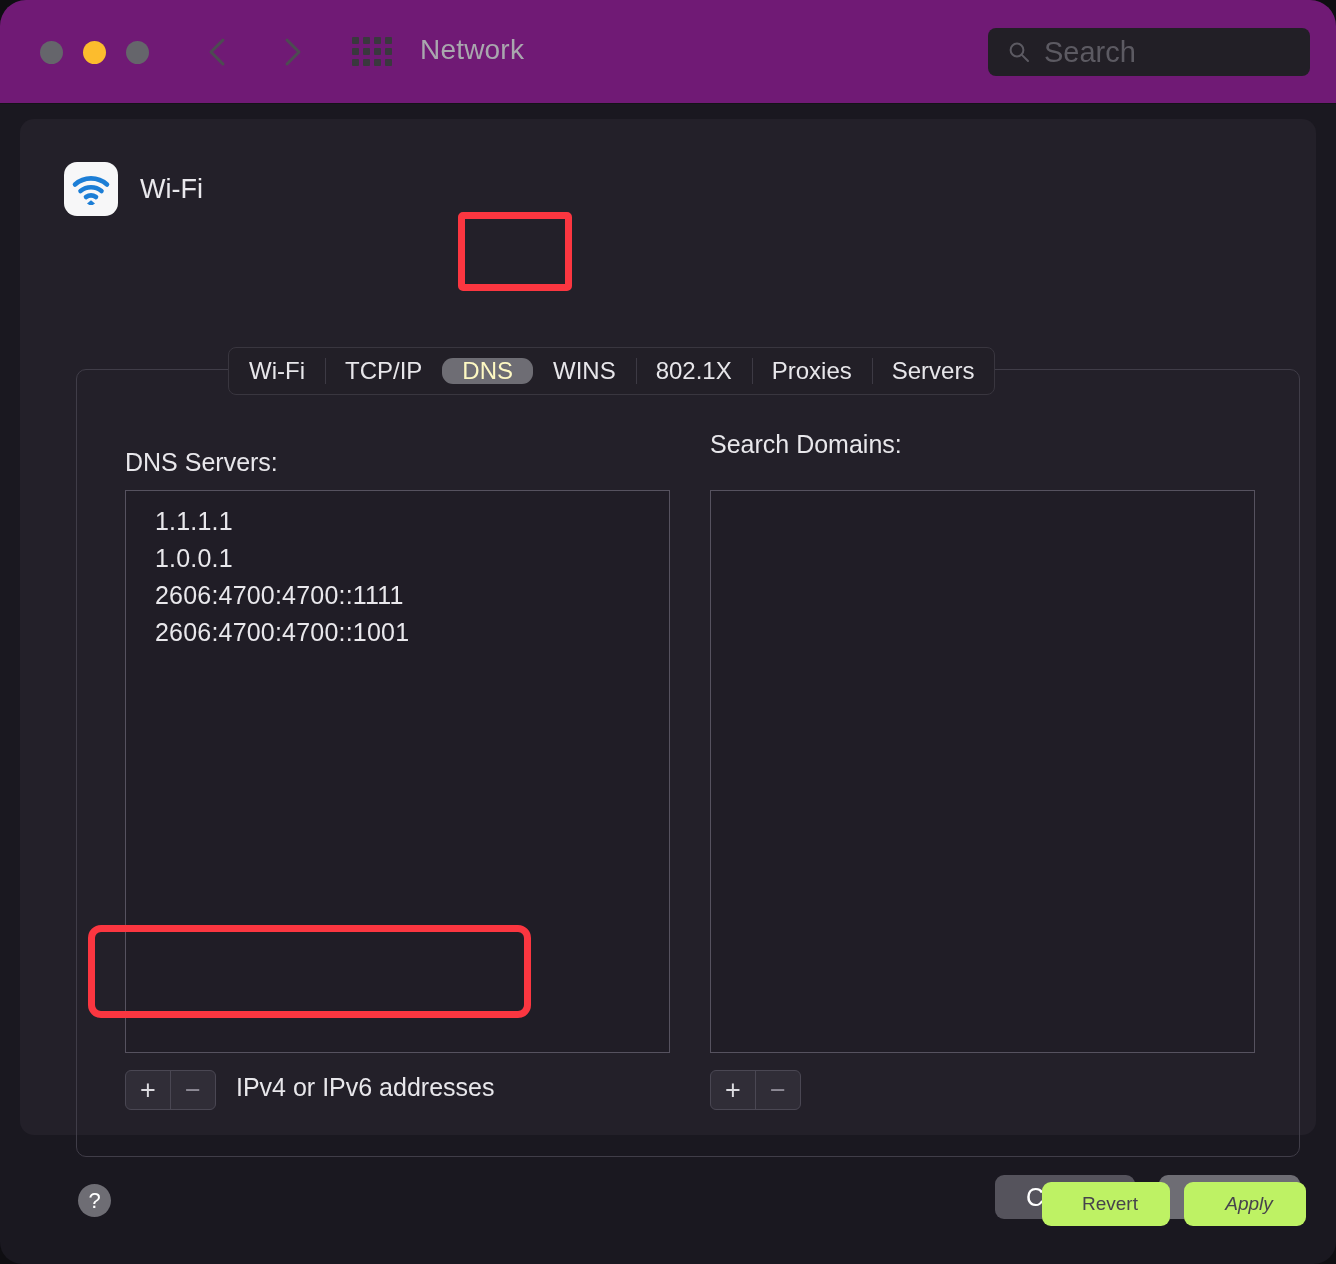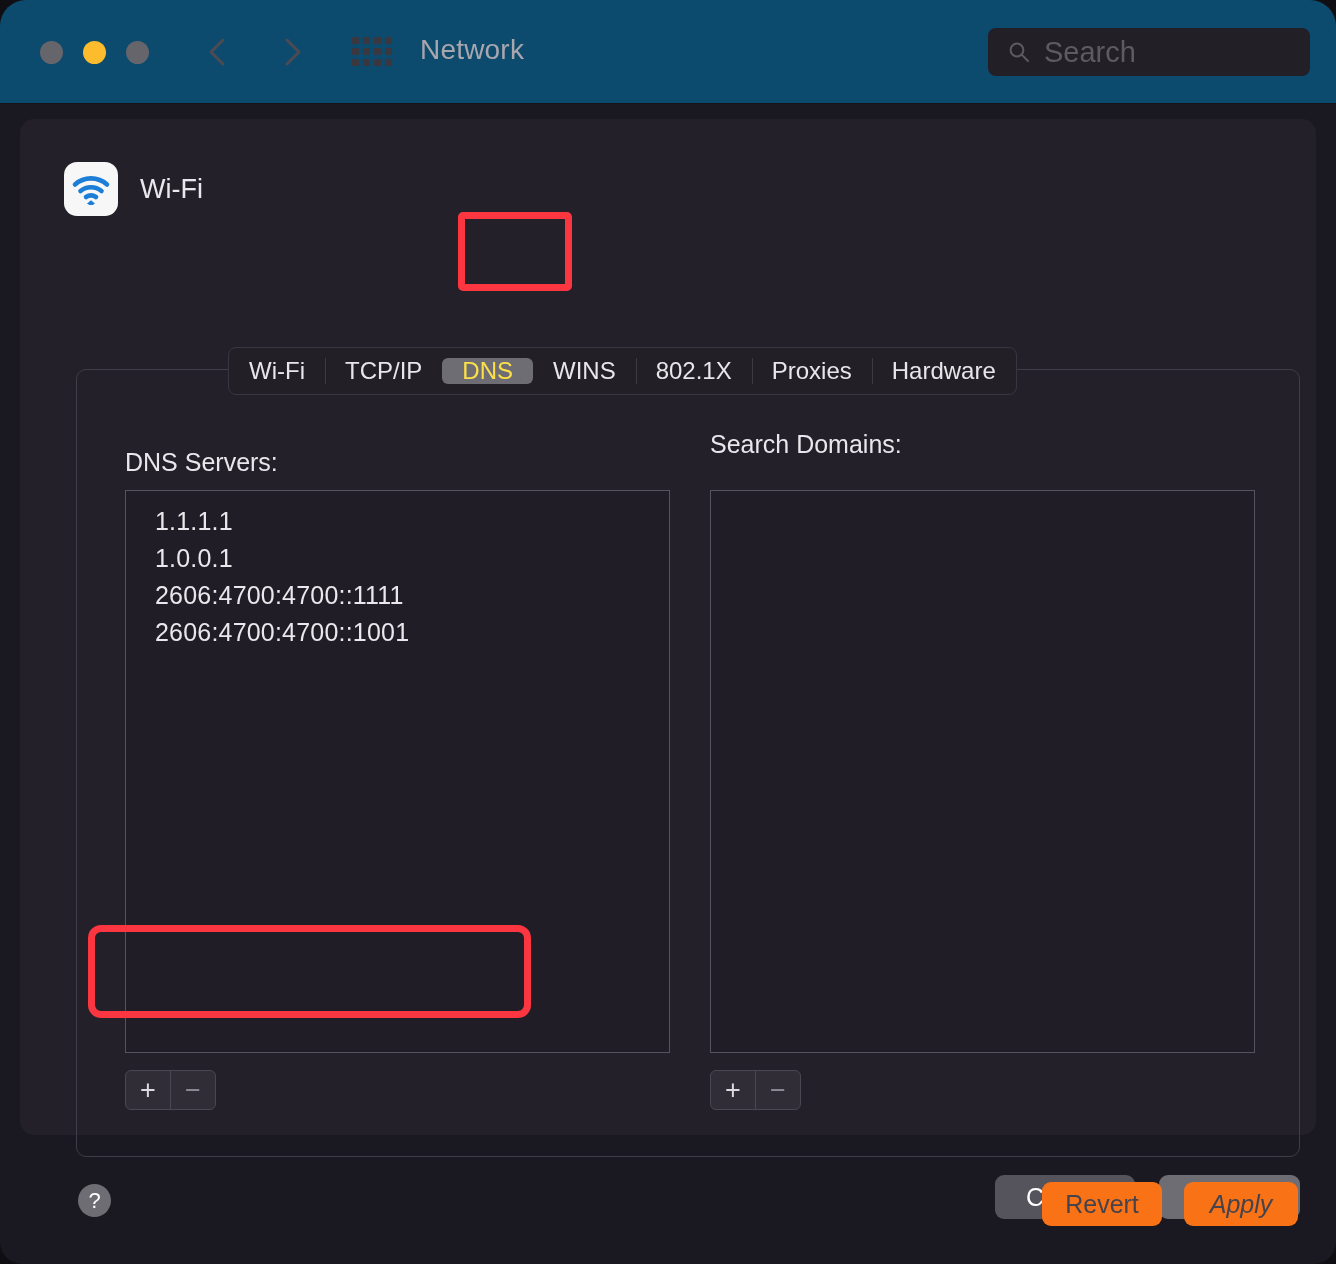--- a/index.html
+++ b/index.html
@@ -25,21 +25,21 @@
     border-radius: 26px 26px 22px 22px;
     overflow: hidden;
   }
 
   
   .titlebar {
     position: absolute;
     left: 0; top: 0;
     width: 1336px;
     height: 104px;
-    background: #0c4a6e;
+    background: #701a75;
     border-bottom: 1px solid #141318;
     box-sizing: border-box;
   }
   .traffic {
     position: absolute;
     top: 41px;
     display: flex;
     gap: 20px;
     left: 40px;
   }
@@ -159,22 +159,23 @@
   }
   .tab + .tab::before {
     content: "";
     position: absolute;
     left: 0; top: 10px; bottom: 10px;
     width: 1px;
     background: #3d3a44;
   }
   .tab.selected {
     background: #6e6d74;
-    color: #fde047;
+    color: #fef9c3;
     margin: 10px 0;
+    border-radius: 11px;
   }
   .tab.selected::before,
   .tab.selected + .tab::before { display: none; }
 
   
   .groupbox {
     position: absolute;
     left: 56px; top: 250px;
     width: 1224px;
     height: 788px;
@@ -267,23 +268,24 @@
   .btn-ok     { left: 1139px; top: 1056px; width: 141px; background: #6e6d74; }
 
   
   .btn-bottom {
     position: absolute;
     height: 44px;
     border-radius: 9px;
     display: flex;
     align-items: center;
     justify-content: center;
-    font-size: 25px;
+    font-size: 19px;
     color: #46434c;
-    background: #f97316;
+    background: #bef264;
+    padding-left: 8px;
   }
   .btn-revert { left: 1042px; top: 1182px; width: 120px; }
   .btn-apply  { left: 1184px; top: 1182px; width: 114px; font-style: italic; }
 
   
   .annot {
     position: absolute;
     border: 7px solid #fb3640;
     box-sizing: border-box;
     z-index: 9;
@@ -381,37 +383,38 @@
       <div class="tab">
         <span>WINS</span>
       </div>
       <div class="tab">
         <span>802.1X</span>
       </div>
       <div class="tab">
         <span>Proxies</span>
       </div>
       <div class="tab">
-        <span>Hardware</span>
+        <span>Servers</span>
       </div>
     </div>
 
     <div class="col-label label-dns">DNS Servers:</div>
 
     <div class="listbox dns">
       <div class="listrow">1.1.1.1</div>
       <div class="listrow">1.0.0.1</div>
       <div class="listrow">2606:4700:4700::1111</div>
       <div class="listrow">2606:4700:4700::1001</div>
     </div>
 
     <div class="segctl seg-dns">
       <div class="seg plus">+</div>
       <div class="seg minus">−</div>
     </div>
+    <div class="hint">IPv4 or IPv6 addresses</div>
 
     <div class="col-label label-search">Search Domains:</div>
 
     <div class="listbox search"></div>
 
     <div class="segctl seg-search">
       <div class="seg plus">+</div>
       <div class="seg minus">−</div>
     </div>
 

